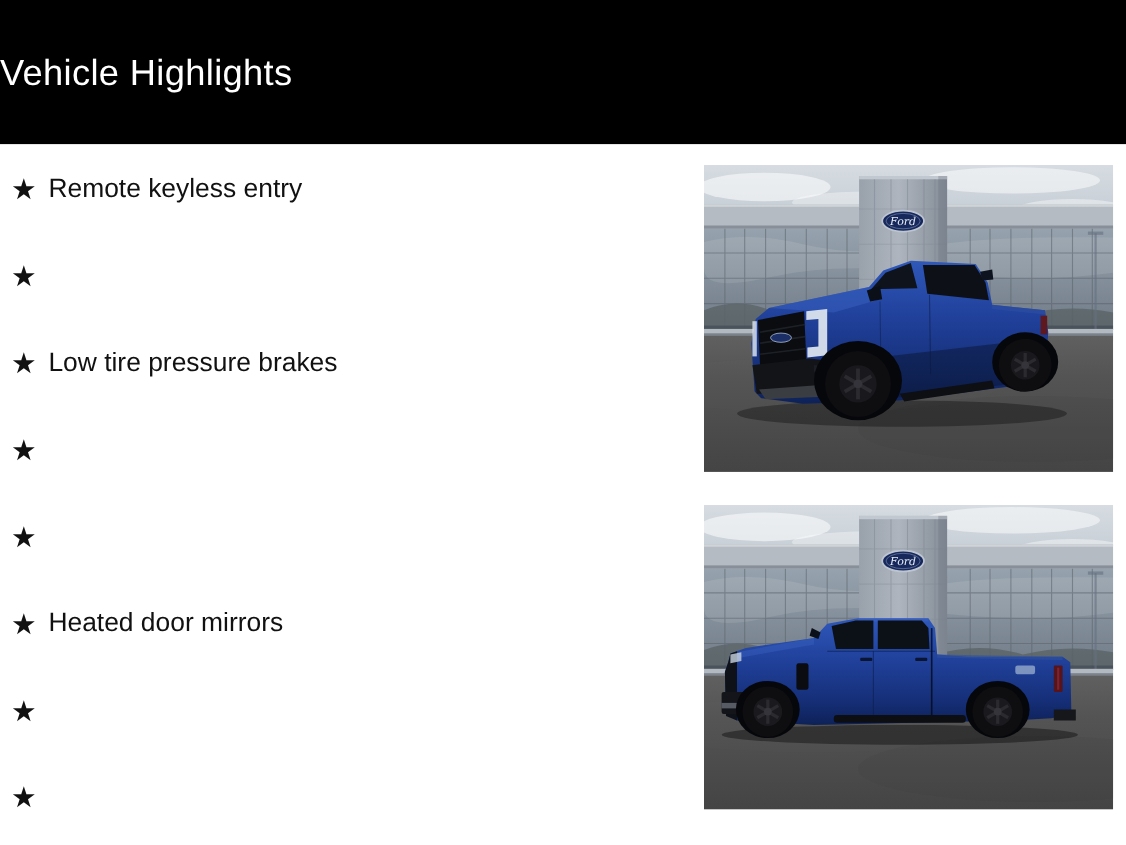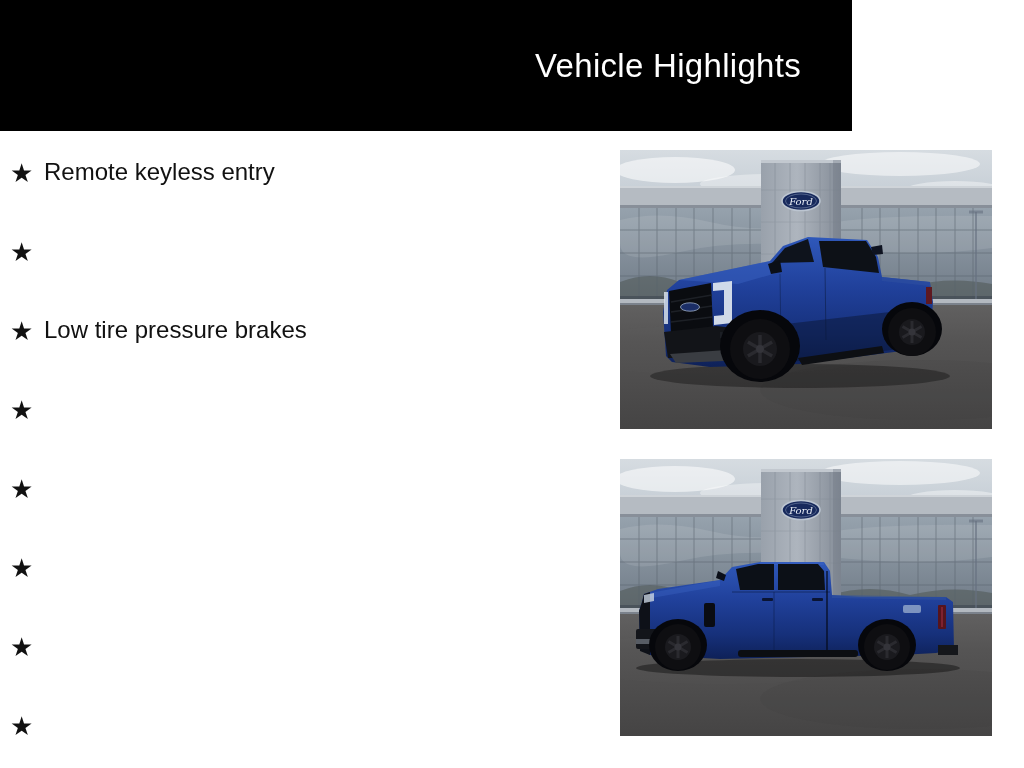--- a/index.html
+++ b/index.html
@@ -2,23 +2,23 @@
 <html style="--page-bg: #ffffff; --header-bg: #000000; --header-text: #ffffff; --body-text: #111111; --truck-blue: #1e3c90; --ford-oval-blue: #17295c; --sky-top: #d6dce1; --asphalt: #4c4b4b;"><head>
 <meta charset="utf-8">
 <style>
   html,body{margin:0;padding:0;}
   body{
     width:1024px;height:768px;position:relative;overflow:hidden;
     background:var(--page-bg,#ffffff);
     font-family:"Liberation Sans", sans-serif;
   }
   .header{
-    position:absolute;top:0;left:0;width:852px;height:131px;
+    position:absolute;top:0;left:0;width:1024px;height:131px;
     background:var(--header-bg,#000000);
-    display:flex;align-items:center;justify-content:flex-end;
+    display:flex;align-items:center;justify-content:flex-start;
   }
   .header .title{
     margin:0 51px 0 0;
     color:var(--header-text,#ffffff);
     font-size:33px;font-weight:400;letter-spacing:0.3px;
   }
   ul.features{
     position:absolute;top:133px;left:10px;margin:0;padding:0;list-style:none;
   }
   ul.features li{
@@ -26,21 +26,21 @@
     color:var(--body-text,#111111);
   }
   .star{
     display:inline-block;width:34px;
     font-family:"DejaVu Sans", sans-serif;
     font-size:26px;line-height:1;color:var(--body-text,#111111);
   }
   .flabel{
     font-size:24px;line-height:1.2;
   }
-  figure.photo{position:absolute;left:620px;margin:0;padding:0;text-align:center;}
+  figure.photo{position:absolute;left:640px;margin:0;padding:0;text-align:center;}
   figure.photo1{top:150px;width:372px;height:279px;}
   figure.photo2{top:459px;width:372px;height:277px;}
   figure.photo svg{display:block;width:100%;height:100%;}
 </style>
 </head>
 <body>
 
 <div class="header">
   <h1 class="title">Vehicle Highlights</h1>
 </div>
@@ -58,20 +58,21 @@
     <span class="flabel">Low tire pressure brakes</span>
   </li>
   <li>
     <span class="star">★</span>
   </li>
   <li>
     <span class="star">★</span>
   </li>
   <li>
     <span class="star">★</span>
+    <span class="flabel">Heated door mirrors</span>
   </li>
   <li>
     <span class="star">★</span>
   </li>
   <li>
     <span class="star">★</span>
   </li>
 </ul>
 
 <figure class="photo photo1">

